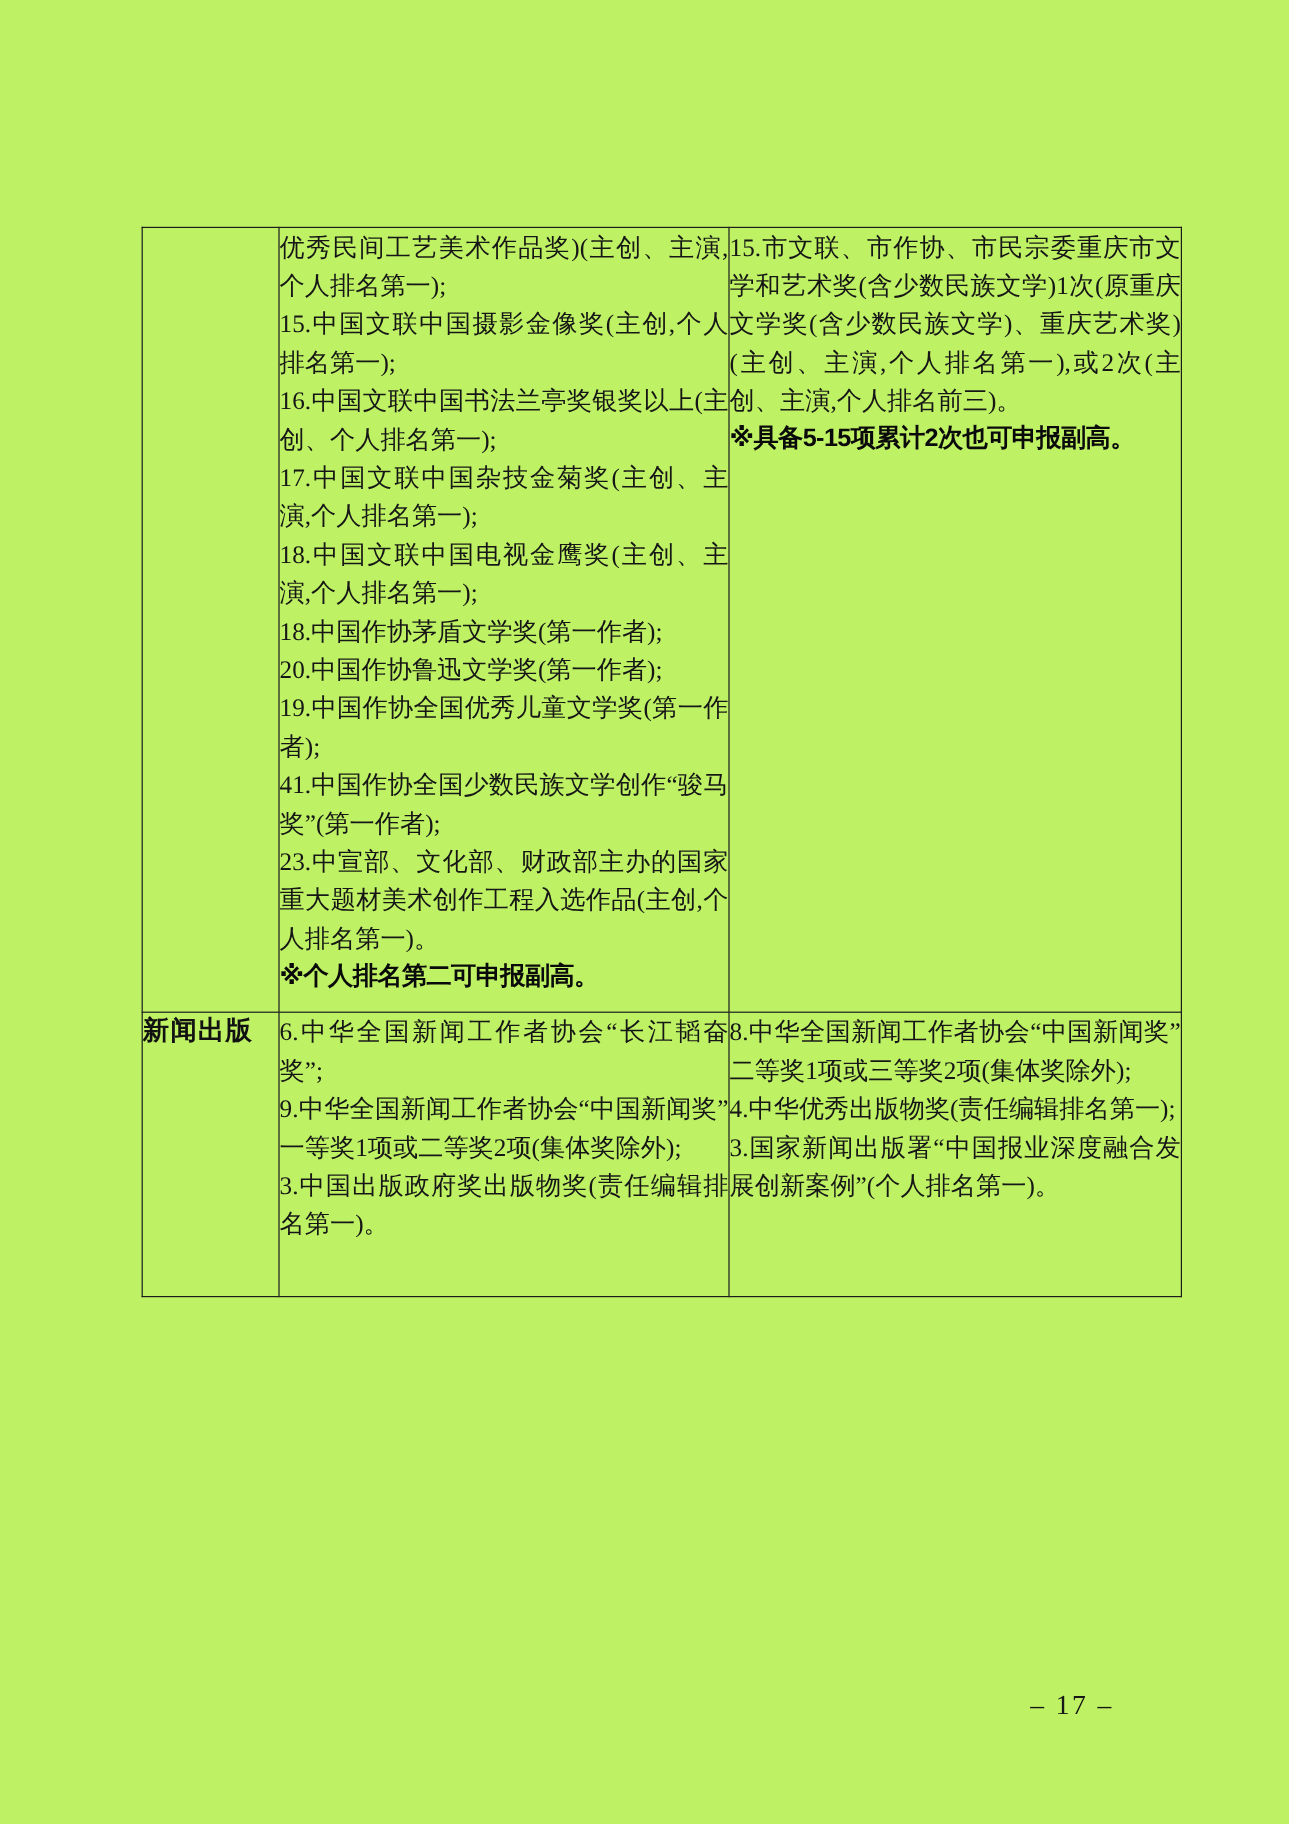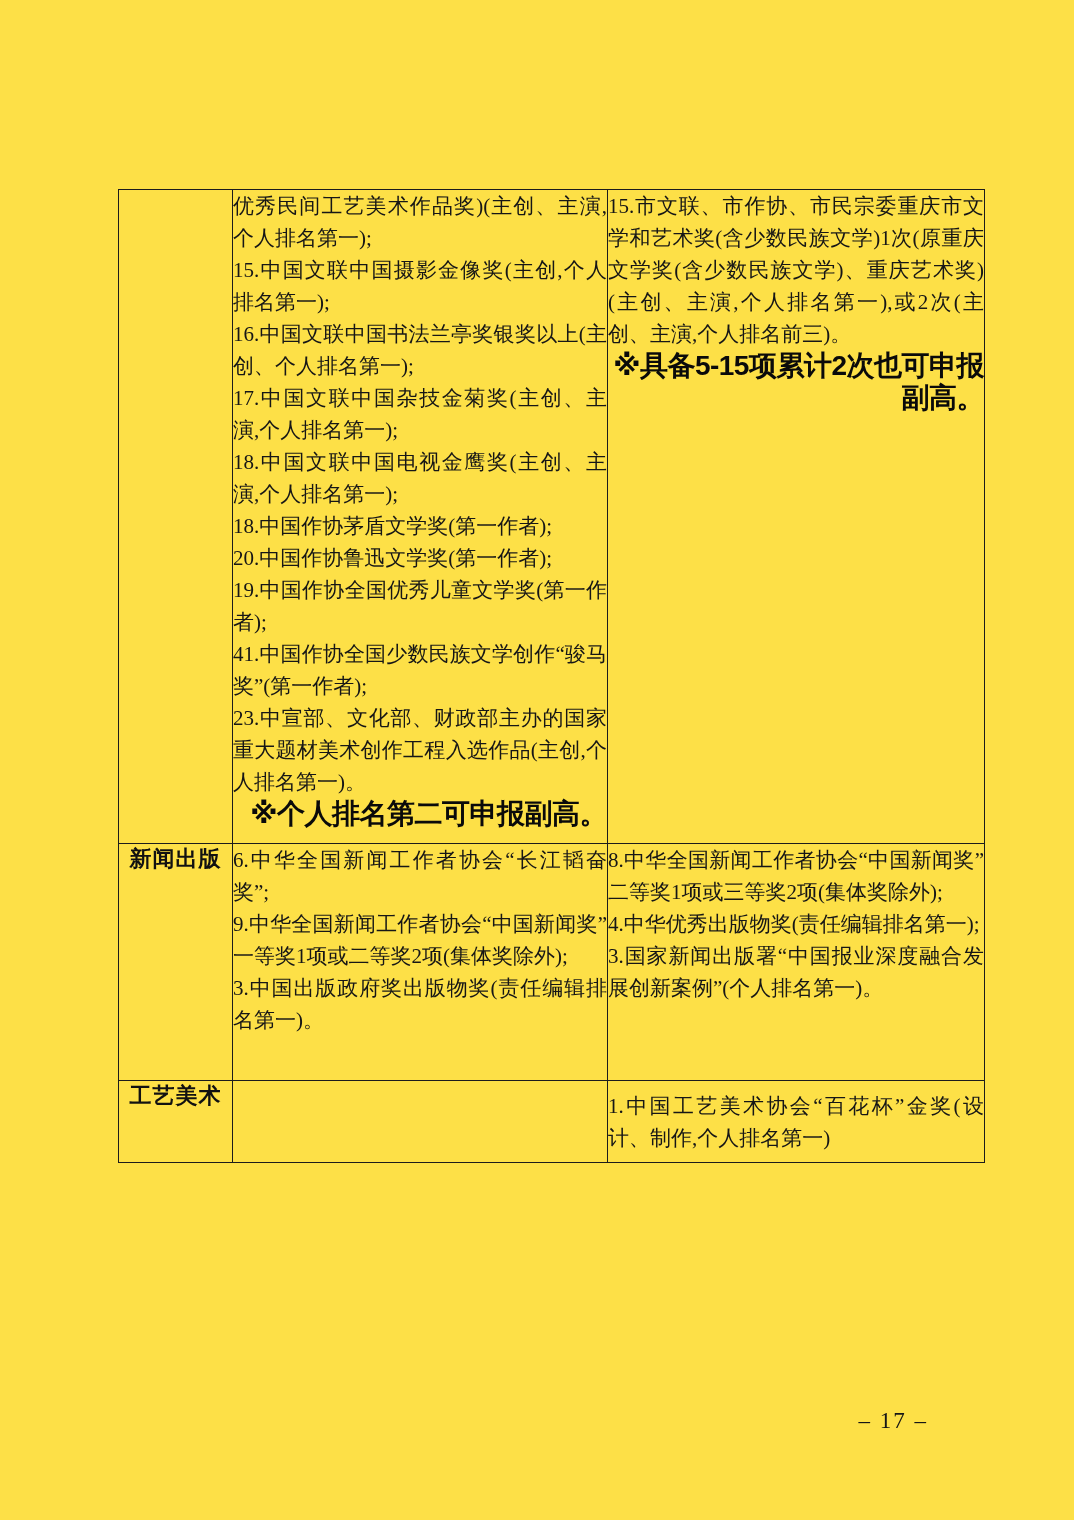--- a/index.html
+++ b/index.html
@@ -4,41 +4,40 @@
 <style>
   html, body {
     margin: 0;
     padding: 0;
     background: #ffffff;
   }
   .page {
     position: relative;
     width: 1074px;
     height: 1520px;
-    background: #fde047;
+    background: #bef264;
     color: #161616;
     font-family: "Liberation Serif", "DejaVu Serif", serif;
     overflow: hidden;
   }
   table.awards-table {
     position: absolute;
     left: 118px;
     top: 189px;
     width: 866px;
     border-collapse: collapse;
     table-layout: fixed;
   }
   table.awards-table td {
     border: 1.6px solid #1c1c1c;
     vertical-align: top;
     padding: 0;
   }
   td.cat-cell {
     vertical-align: middle;
-    text-align: center;
   }
   .cat-label {
     font-family: "Liberation Sans", "DejaVu Sans", sans-serif;
     font-weight: 700;
     font-size: 22px;
     letter-spacing: 1px;
     color: #111;
   }
   td.content-cell {
     padding: 4px 8px 2px 11px;
@@ -48,25 +47,25 @@
     font-size: 21px;
     line-height: 32px;
     text-align: justify;
     text-justify: inter-character;
     color: #161616;
   }
   .note {
     margin: 0;
     font-family: "Liberation Sans", "DejaVu Sans", sans-serif;
     font-weight: 700;
-    font-size: 28px;
+    font-size: 21px;
     line-height: 32px;
     letter-spacing: -0.5px;
     color: #0a0a0a;
-    text-align: right;
+    text-align: left;
   }
   .page-number {
     position: absolute;
     top: 1408px;
     right: 146px;
     font-size: 23px;
     letter-spacing: 2px;
     color: #161616;
     font-family: "Liberation Serif", "DejaVu Serif", serif;
   }
@@ -123,31 +122,18 @@
         </td>
         <td class="content-cell">
           <div>
               <p class="cell-item">8.中华全国新闻工作者协会“中国新闻奖”二等奖1项或三等奖2项(集体奖除外);</p>
               <p class="cell-item">4.中华优秀出版物奖(责任编辑排名第一);</p>
               <p class="cell-item">3.国家新闻出版署“中国报业深度融合发展创新案例”(个人排名第一)。</p>
             </div>
         </td>
       </tr>
 
-      <tr style="height:82px">
-        <td class="cat-cell">
-          <span class="cat-label">工艺美术</span>
-        </td>
-        <td class="content-cell">
-          <div></div>
-        </td>
-        <td class="content-cell" style="vertical-align:middle">
-          <div>
-              <p class="cell-item">1.中国工艺美术协会“百花杯”金奖(设计、制作,个人排名第一)</p>
-            </div>
-        </td>
-      </tr>
     </tbody>
   </table>
 
   <div class="page-number">– 17 –</div>
 
 </div>
 
 </body></html>

